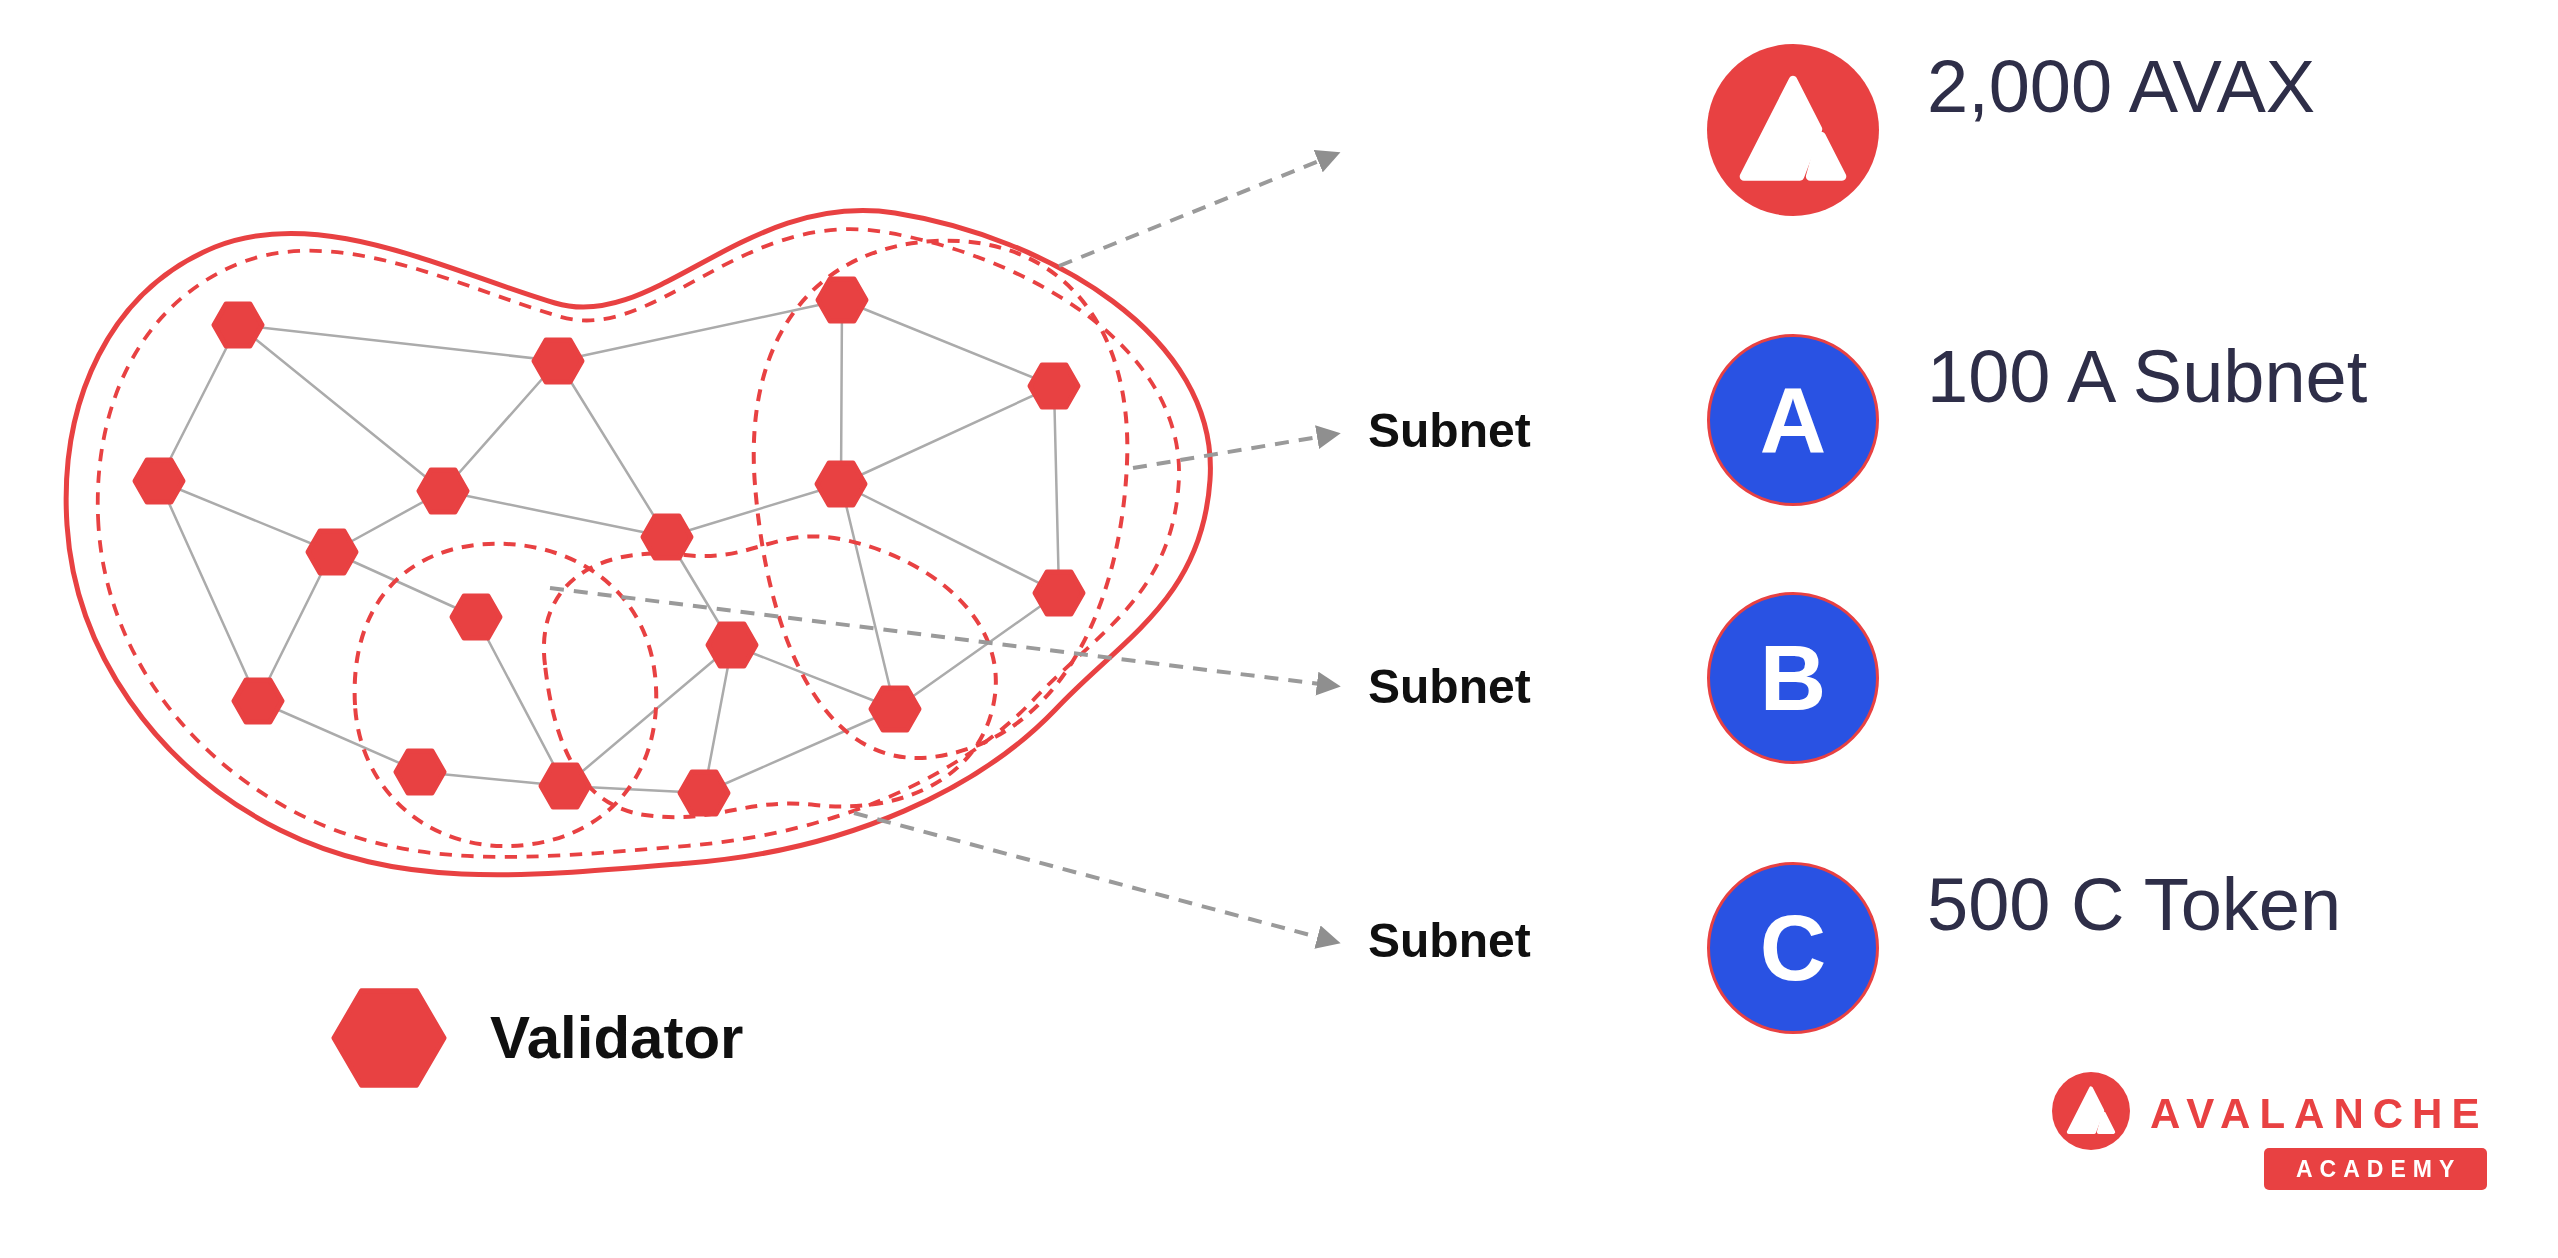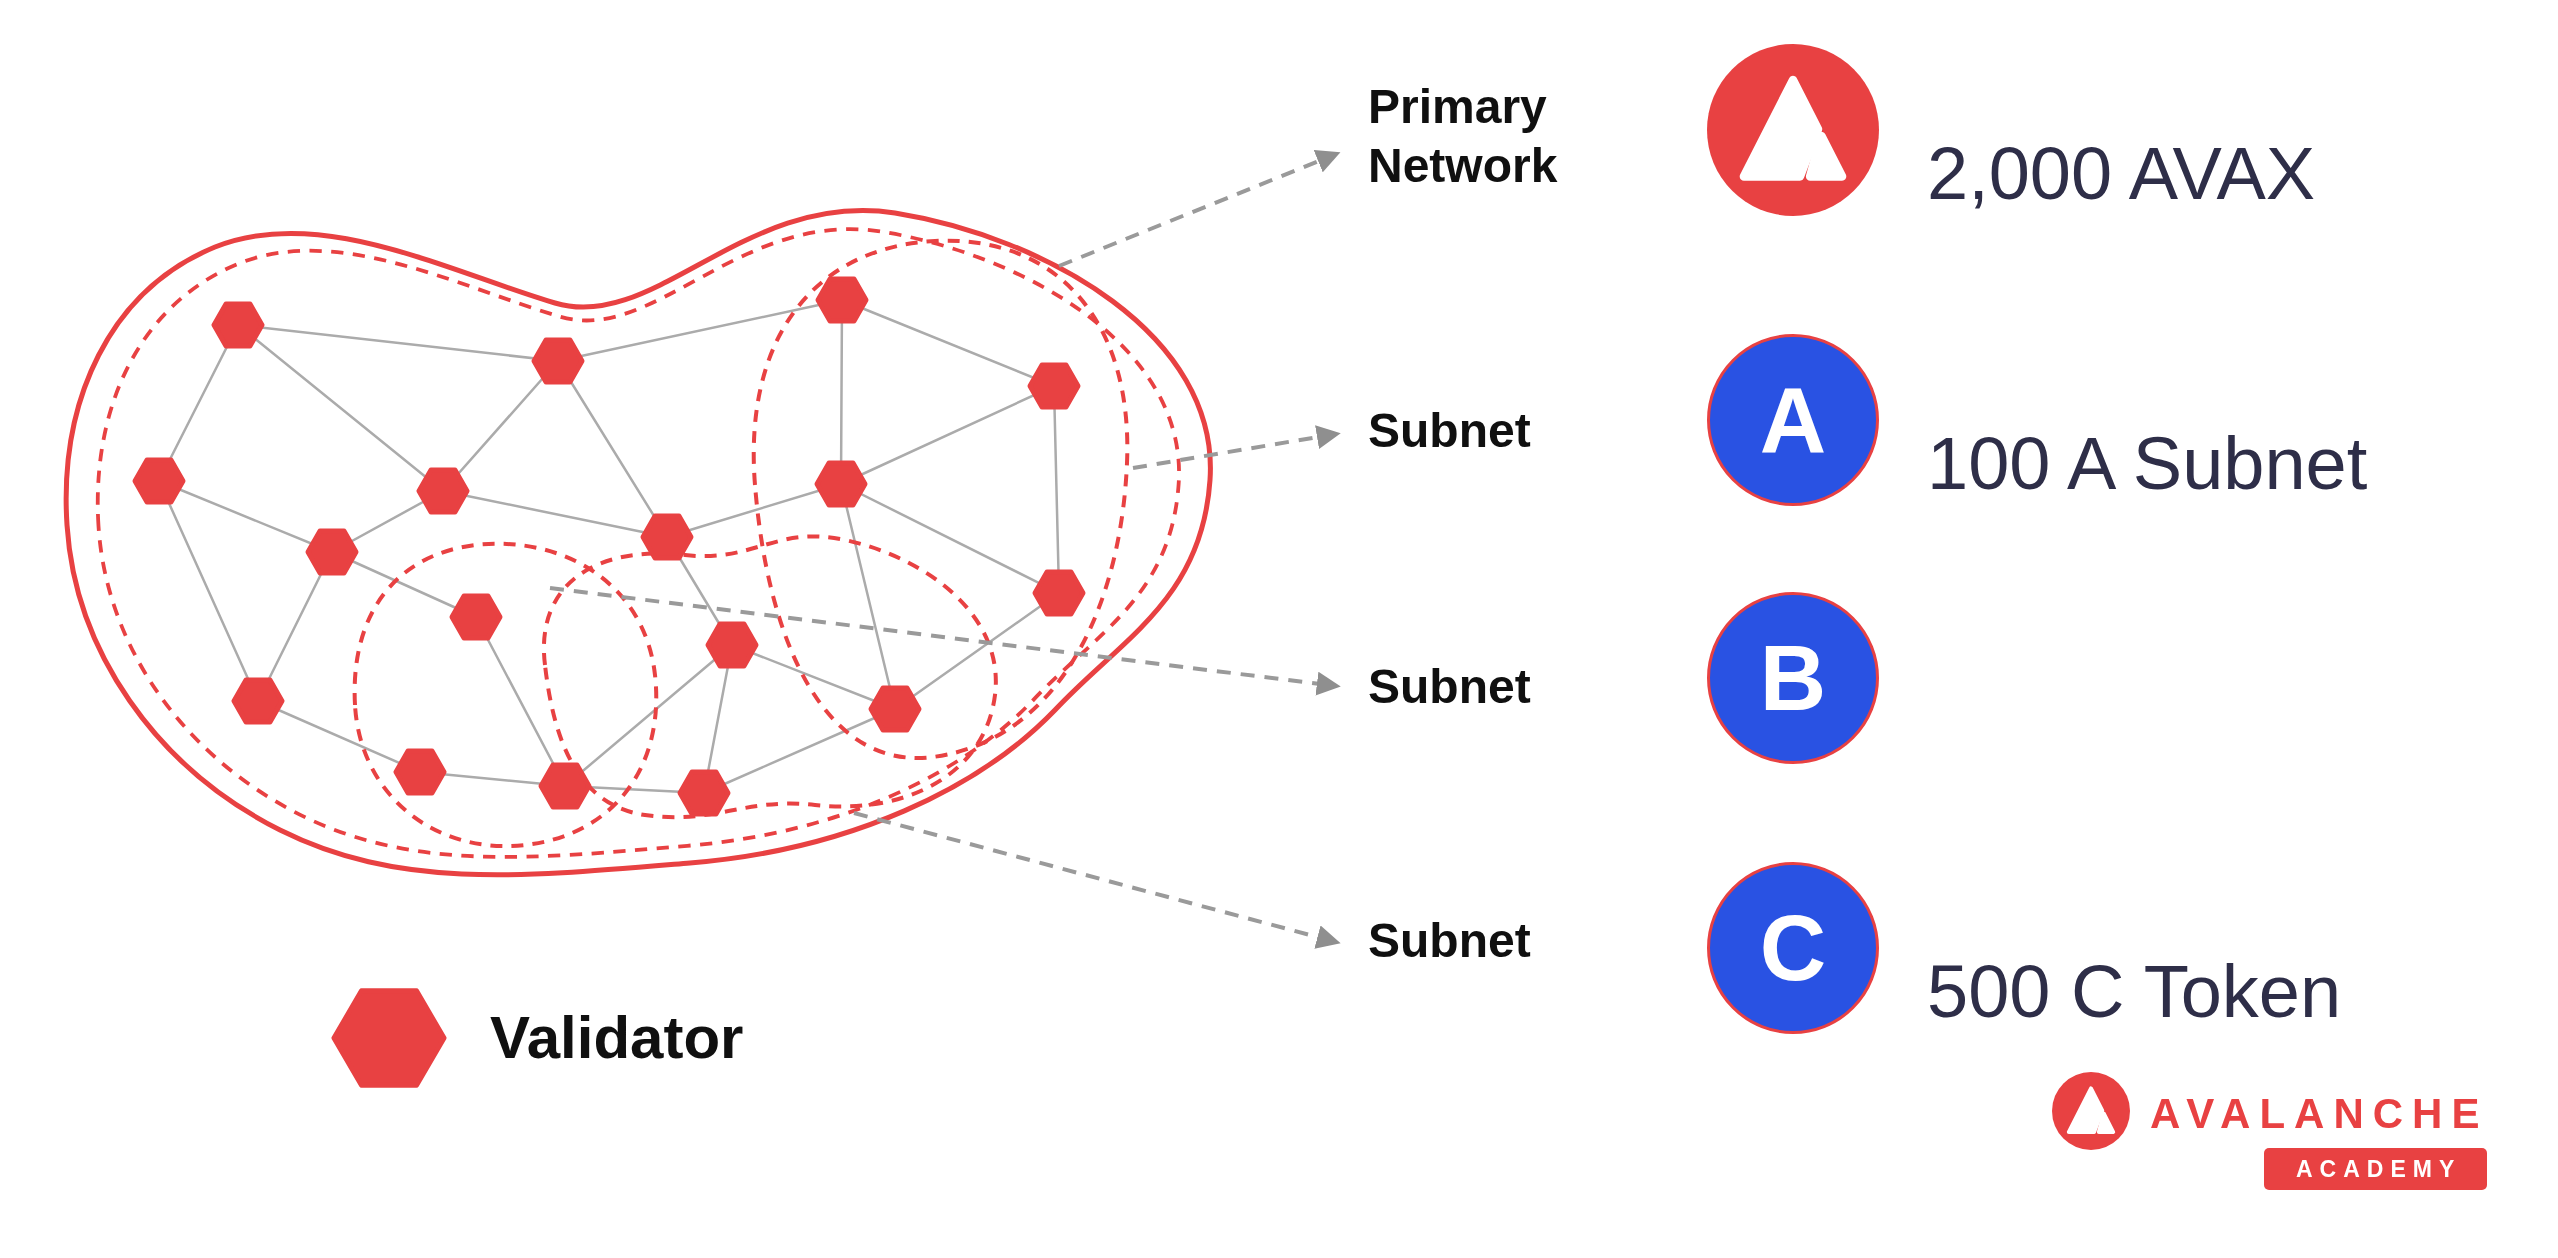--- a/index.html
+++ b/index.html
@@ -31,21 +31,21 @@
     font-size:48px;font-weight:bold;color:var(--label-black);
     line-height:1.22;
   }
   .lbl-primary{top:78px;}
   .lbl-subnet-1{top:402px;}
   .lbl-subnet-2{top:658px;}
   .lbl-subnet-3{top:912px;}
 
   .token-row{
     position:absolute;left:1707px;height:172px;
-    display:flex;align-items:flex-end;gap:48px;
+    display:flex;align-items:flex-start;gap:48px;
   }
   .row-1{top:44px;}
   .row-2{top:334px;}
   .row-3{top:592px;}
   .row-4{top:862px;}
 
   .token-badge{
     width:172px;height:172px;border-radius:50%;flex:0 0 auto;
     display:flex;align-items:center;justify-content:center;
   }
@@ -148,21 +148,20 @@
       <marker id="arrowhead" viewBox="0 0 10 10" refX="8" refY="5" markerWidth="6" markerHeight="6" orient="auto-start-reverse">
         <path d="M0 0 L10 5 L0 10 Z" fill="#8F8F8F"></path>
       </marker>
     </defs>
     <path class="arrow-line" marker-end="url(#arrowhead)" d="M1059 266 L1336 154"></path>
     <path class="arrow-line" marker-end="url(#arrowhead)" d="M1133 468 L1336 434"></path>
     <path class="arrow-line" marker-end="url(#arrowhead)" d="M550 588 L1336 686"></path>
     <path class="arrow-line" marker-end="url(#arrowhead)" d="M854 813 L1336 942"></path>
   </svg>
 
-  <div class="callout-label lbl-primary">Primary Network</div>
   <div class="callout-label lbl-subnet-1">Subnet</div>
   <div class="callout-label lbl-subnet-2">Subnet</div>
   <div class="callout-label lbl-subnet-3">Subnet</div>
 
   <div class="token-row row-1">
     <div class="token-badge badge-logo">
       <svg viewBox="0 0 100 100" aria-hidden="true">
           <use href="#avax-mark"></use>
         </svg>
     </div>

